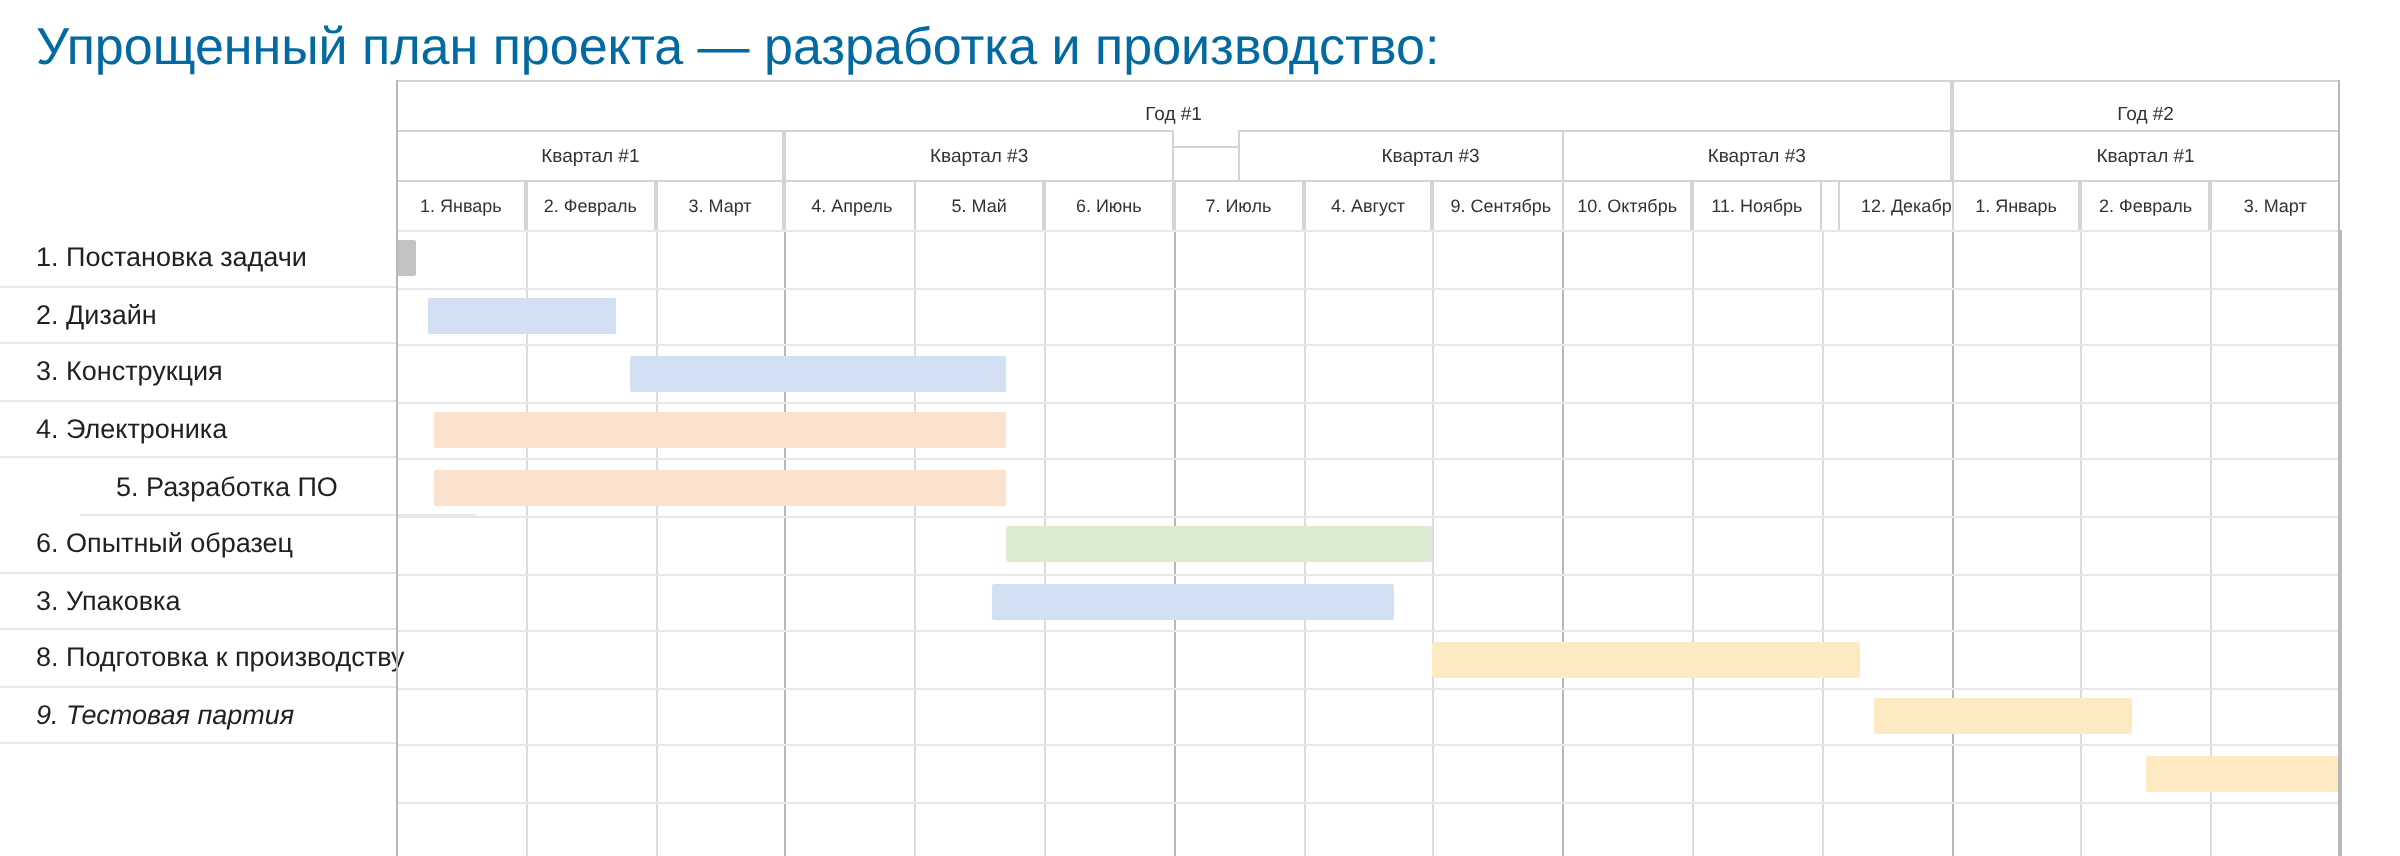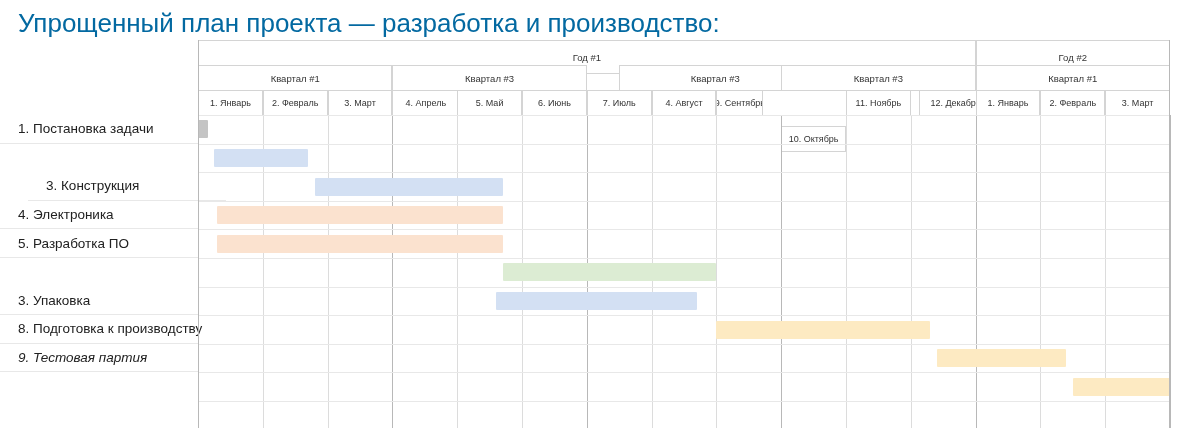--- a/index.html
+++ b/index.html
@@ -129,23 +129,25 @@
 </head>
 <body>
 
 <div id="root">
 
   <div class="page-title">Упрощенный план проекта — разработка и производство:</div>
 
   <div class="gantt">
     <div class="labels">
         <div class="label-row" style="top: 75px;">1. Постановка задачи</div>
-        <div class="label-row" style="top: 132.2px; margin-left: 28px;">3. Конструкция</div>
+        <div class="label-row" style="top: 103.6px;">2. Дизайн</div>
+        <div class="label-row" style="top: 132.2px;">3. Конструкция</div>
         <div class="label-row" style="top: 160.8px; text-align: right;">4. Электроника</div>
-        <div class="label-row" style="top: 189.4px;">5. Разработка ПО</div>
+        <div class="label-row" style="top: 189.4px; margin-left: 40px;">5. Разработка ПО</div>
+        <div class="label-row" style="top: 218px;">6. Опытный образец</div>
         <div class="label-row" style="top: 246.6px;">3. Упаковка</div>
         <div class="label-row" style="top: 275.2px;">8. Подготовка к производству</div>
         <div class="label-row" style="top: 303.8px; font-style: italic;">9. Тестовая партия</div>
       </div>
     <div class="grid">
       <div class="hdr">
           <div class="hdr-cell hdr-year" style="left: 0px; width: 777.6px;">Год #1</div>
           <div class="hdr-cell hdr-year" style="left: 777.6px; width: 194.4px;">Год #2</div>
           <div class="hdr-cell hdr-q" style="left: 0px; width: 194.4px;">Квартал #1</div>
           <div class="hdr-cell hdr-q" style="left: 194.4px; width: 194.4px;">Квартал #3</div>
@@ -153,22 +155,22 @@
           <div class="hdr-cell hdr-q" style="left: 583.2px; width: 194.4px;">Квартал #3</div>
           <div class="hdr-cell hdr-q" style="left: 777.6px; width: 194.4px;">Квартал #1</div>
           <div class="hdr-cell hdr-m" style="left: 0px; width: 64.8px;">1. Январь</div>
           <div class="hdr-cell hdr-m" style="left: 64.8px; width: 64.8px;">2. Февраль</div>
           <div class="hdr-cell hdr-m" style="left: 129.6px; width: 64.8px;">3. Март</div>
           <div class="hdr-cell hdr-m" style="left: 194.4px; width: 67px;">4. Апрель</div>
           <div class="hdr-cell hdr-m" style="left: 259.2px; width: 64.8px;">5. Май</div>
           <div class="hdr-cell hdr-m" style="left: 324px; width: 64.8px;">6. Июнь</div>
           <div class="hdr-cell hdr-m" style="left: 388.8px; width: 64.8px;">7. Июль</div>
           <div class="hdr-cell hdr-m" style="left: 453.6px; width: 64.8px;">4. Август</div>
-          <div class="hdr-cell hdr-m" style="left: 518.4px; width: 47px;">9. Сентябрь</div>
-          <div class="hdr-cell hdr-m" style="left: 583.2px; width: 64.8px; margin-top: 36px;">10. Октябрь</div>
+          <div class="hdr-cell hdr-m" style="left: 518.4px; width: 68px;">9. Сентябрь</div>
+          <div class="hdr-cell hdr-m" style="left: 583.2px; width: 64.8px;">10. Октябрь</div>
           <div class="hdr-cell hdr-m" style="left: 648px; width: 64.8px;">11. Ноябрь</div>
           <div class="hdr-cell hdr-m" style="left: 721px; width: 73px;">12. Декабрь</div>
           <div class="hdr-cell hdr-m" style="left: 777.6px; width: 64.8px;">1. Январь</div>
           <div class="hdr-cell hdr-m" style="left: 842.4px; width: 64.8px;">2. Февраль</div>
           <div class="hdr-cell hdr-m" style="left: 907.2px; width: 64.8px;">3. Март</div>
         </div>
       <div class="body-grid">
           <div class="vline heavy" style="left: 0px;"></div>
           <div class="vline" style="left: 64.8px;"></div>
           <div class="vline" style="left: 129.6px;"></div>

